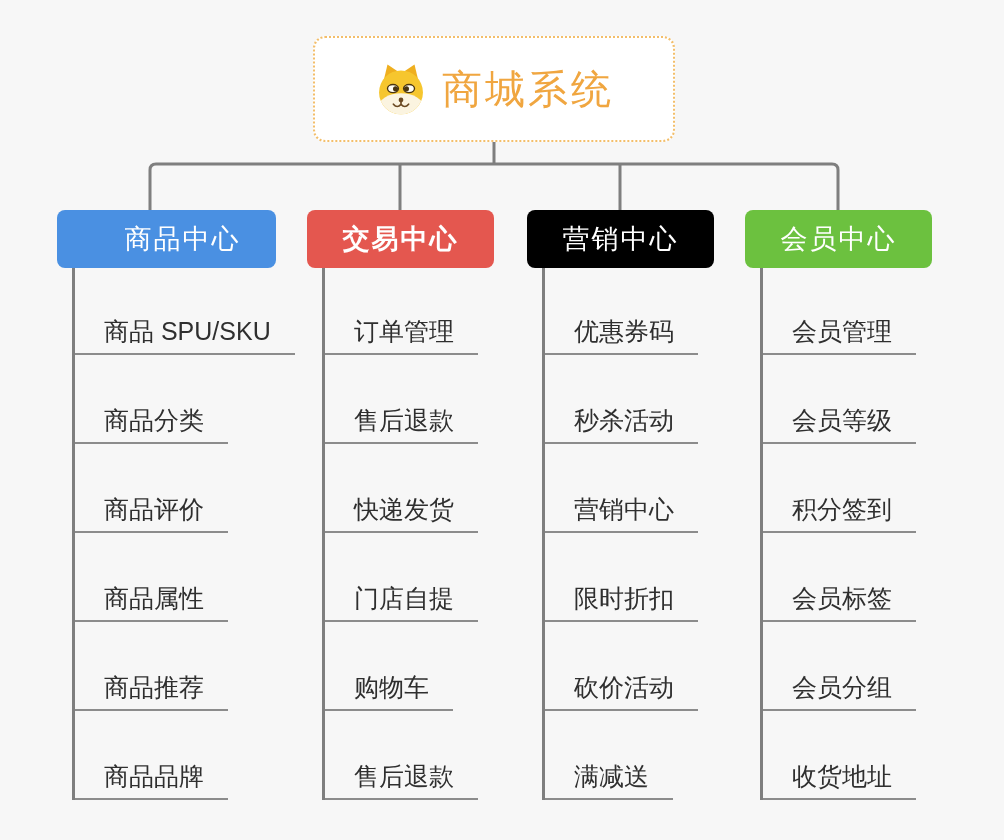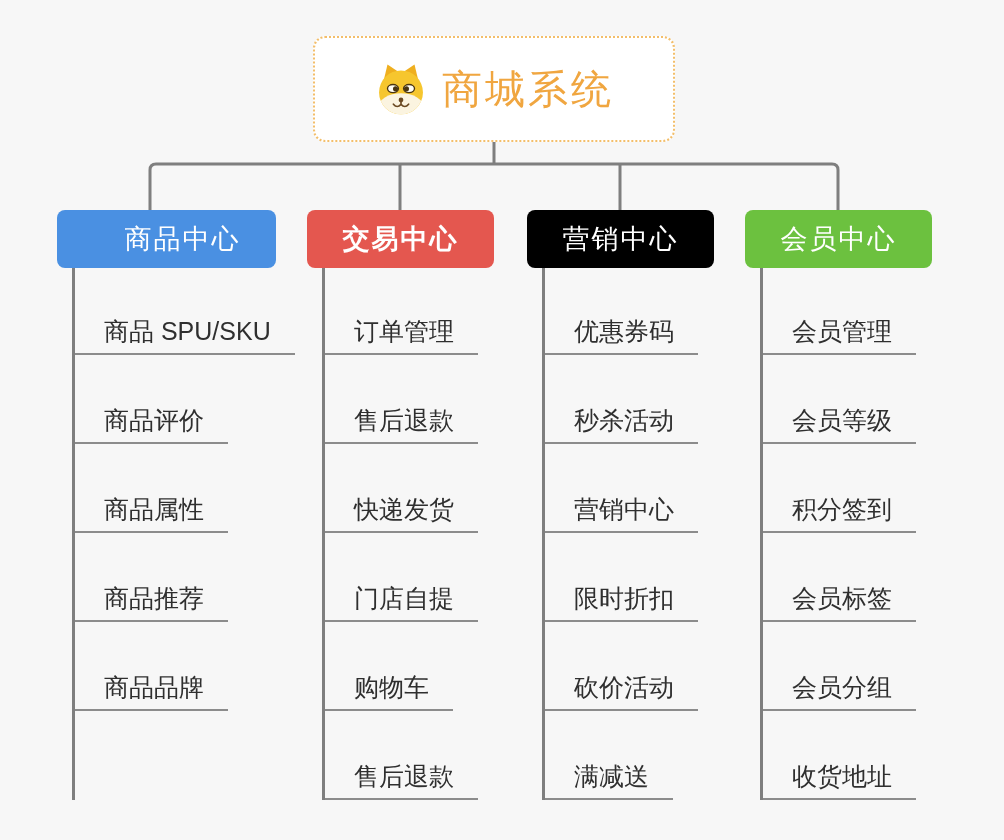--- a/index.html
+++ b/index.html
@@ -87,20 +87,23 @@
 <div class="branch" style="left: 57px; background-color: rgb(74, 144, 226); padding-left: 32px;">商品中心</div>
 <div class="branch" style="left: 307px; background-color: rgb(228, 87, 79); font-weight: bold;">交易中心</div>
 <div class="branch" style="left: 527px; background-color: #000000;">营销中心</div>
 <div class="branch" style="left: 745px; background-color: rgb(108, 193, 63);">会员中心</div>
 
 <div class="col-children" style="left:72px">
   <div class="leaf-wrap first">
       <div class="leaf">商品 SPU/SKU</div>
     </div>
   <div class="leaf-wrap">
+      <div class="leaf">商品分类</div>
+    </div>
+  <div class="leaf-wrap">
       <div class="leaf">商品评价</div>
     </div>
   <div class="leaf-wrap">
       <div class="leaf">商品属性</div>
     </div>
   <div class="leaf-wrap">
       <div class="leaf">商品推荐</div>
     </div>
   <div class="leaf-wrap">
       <div class="leaf">商品品牌</div>

